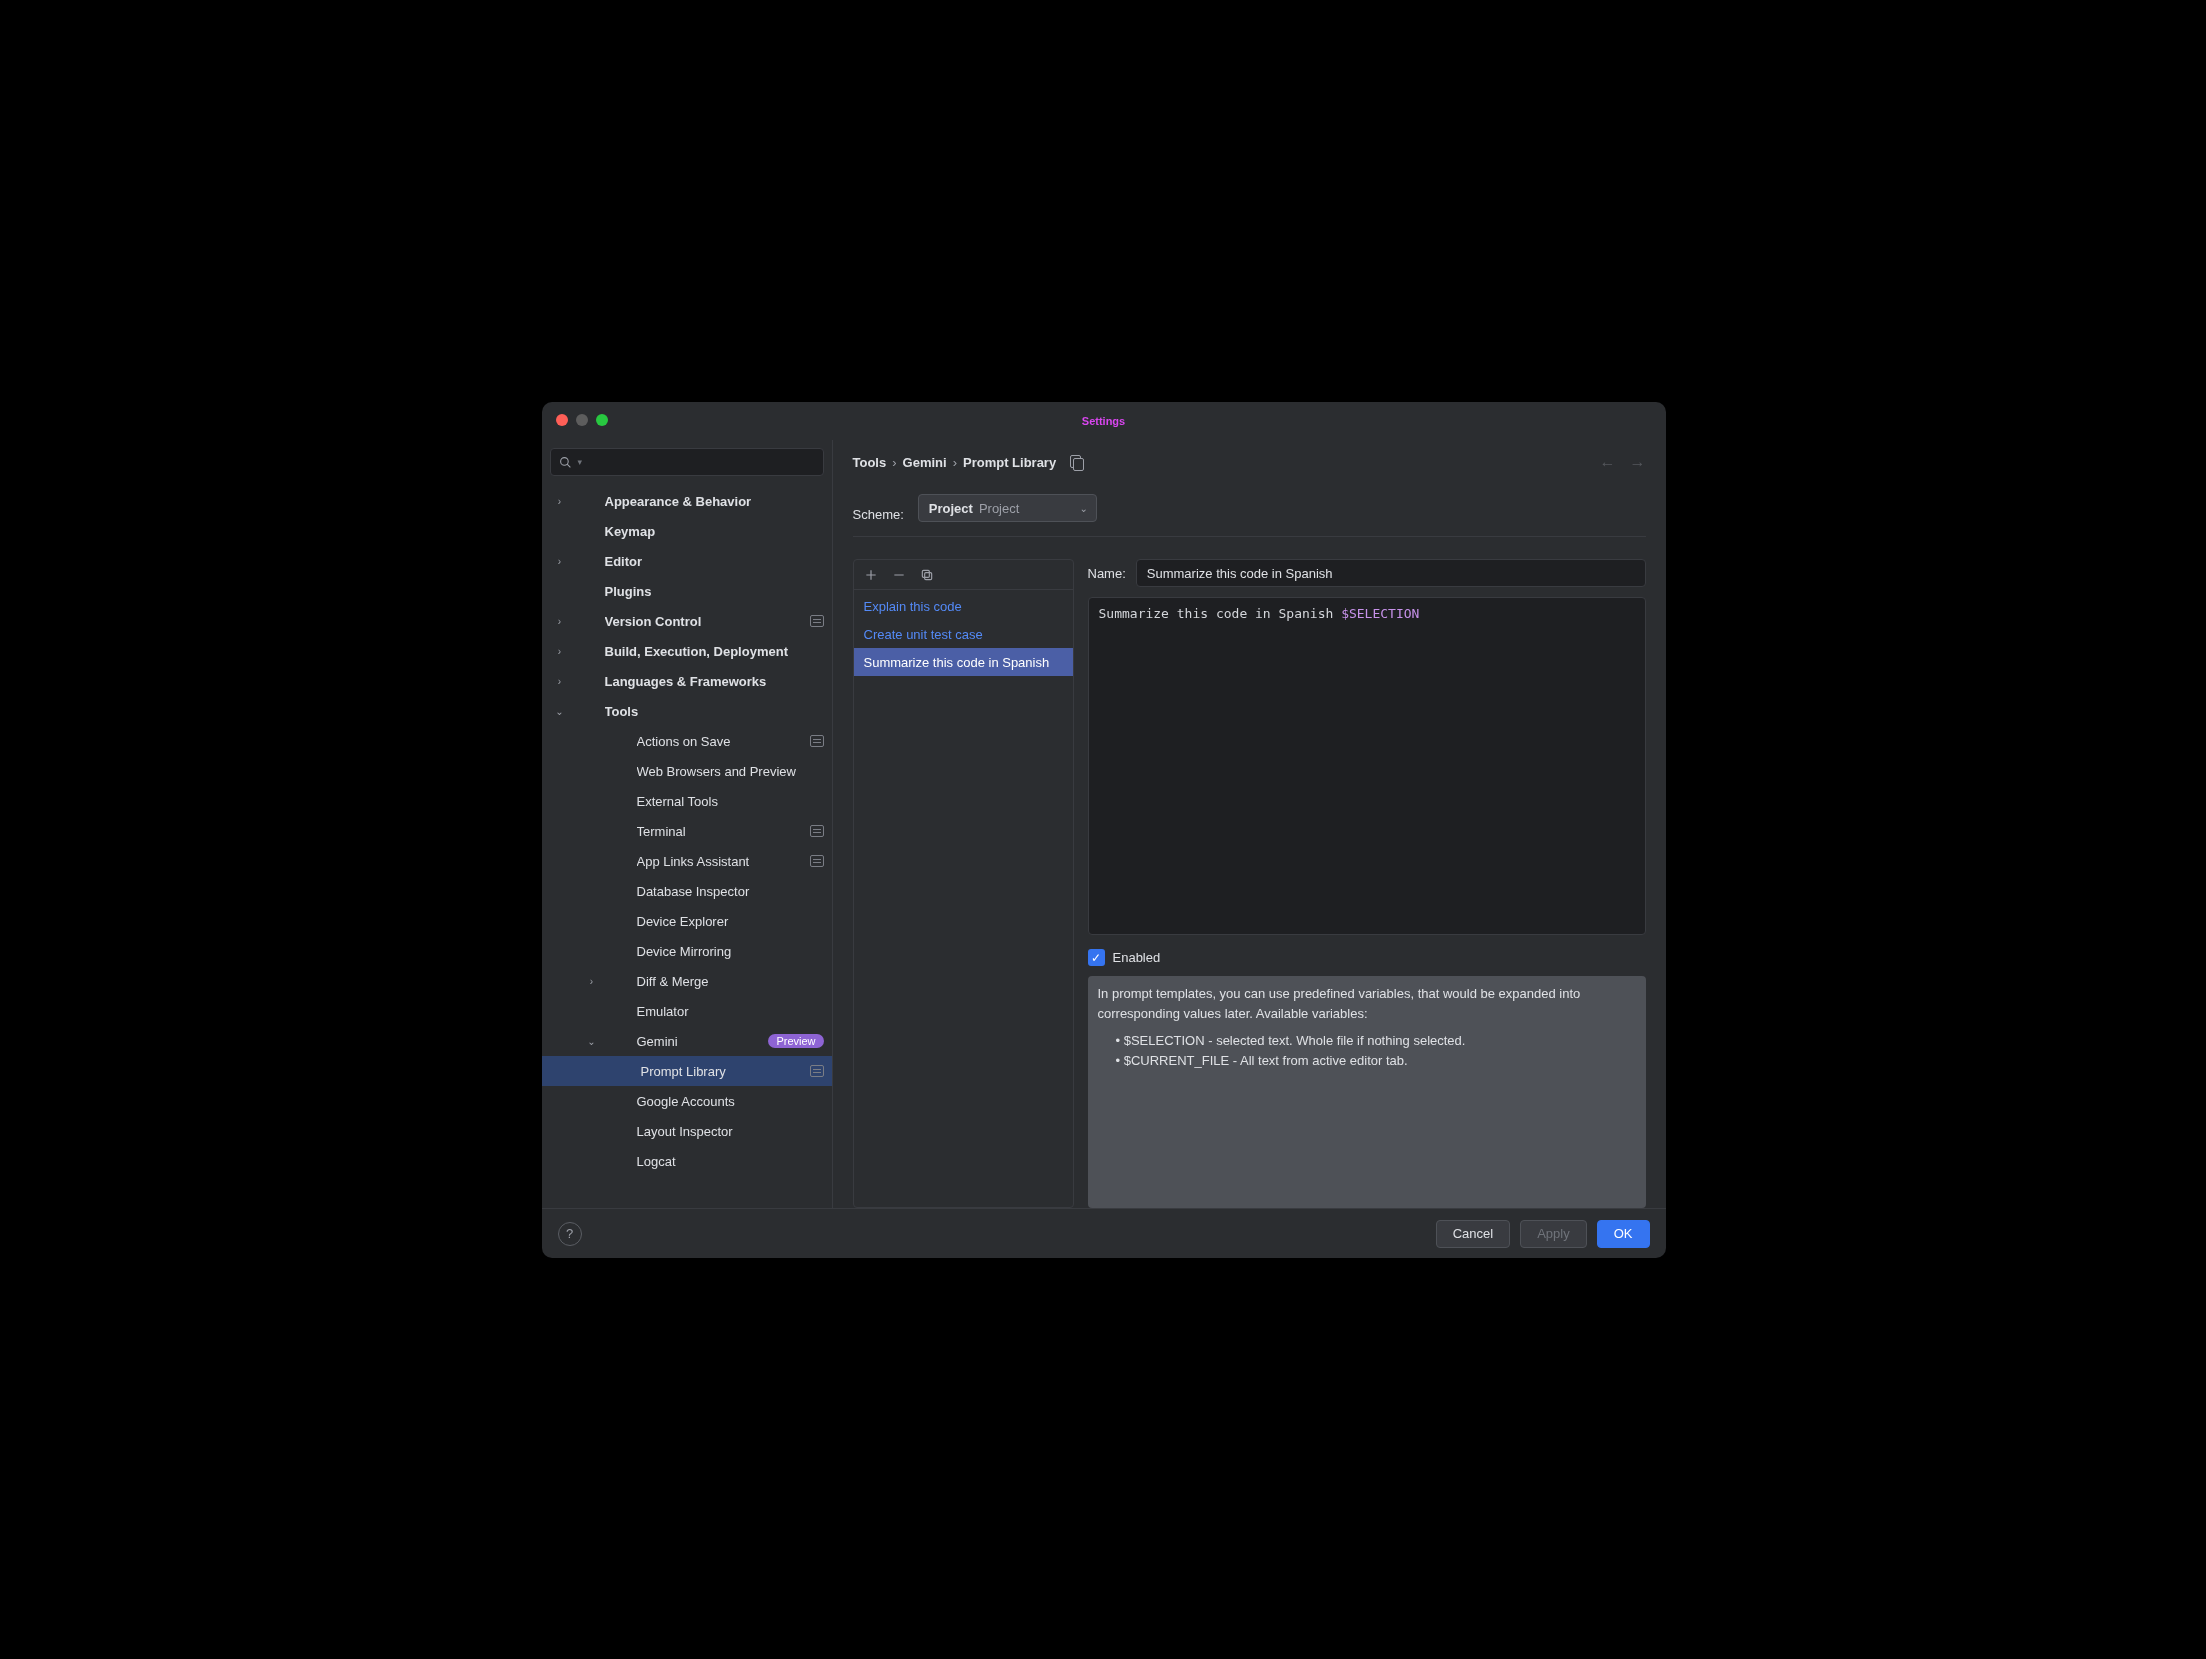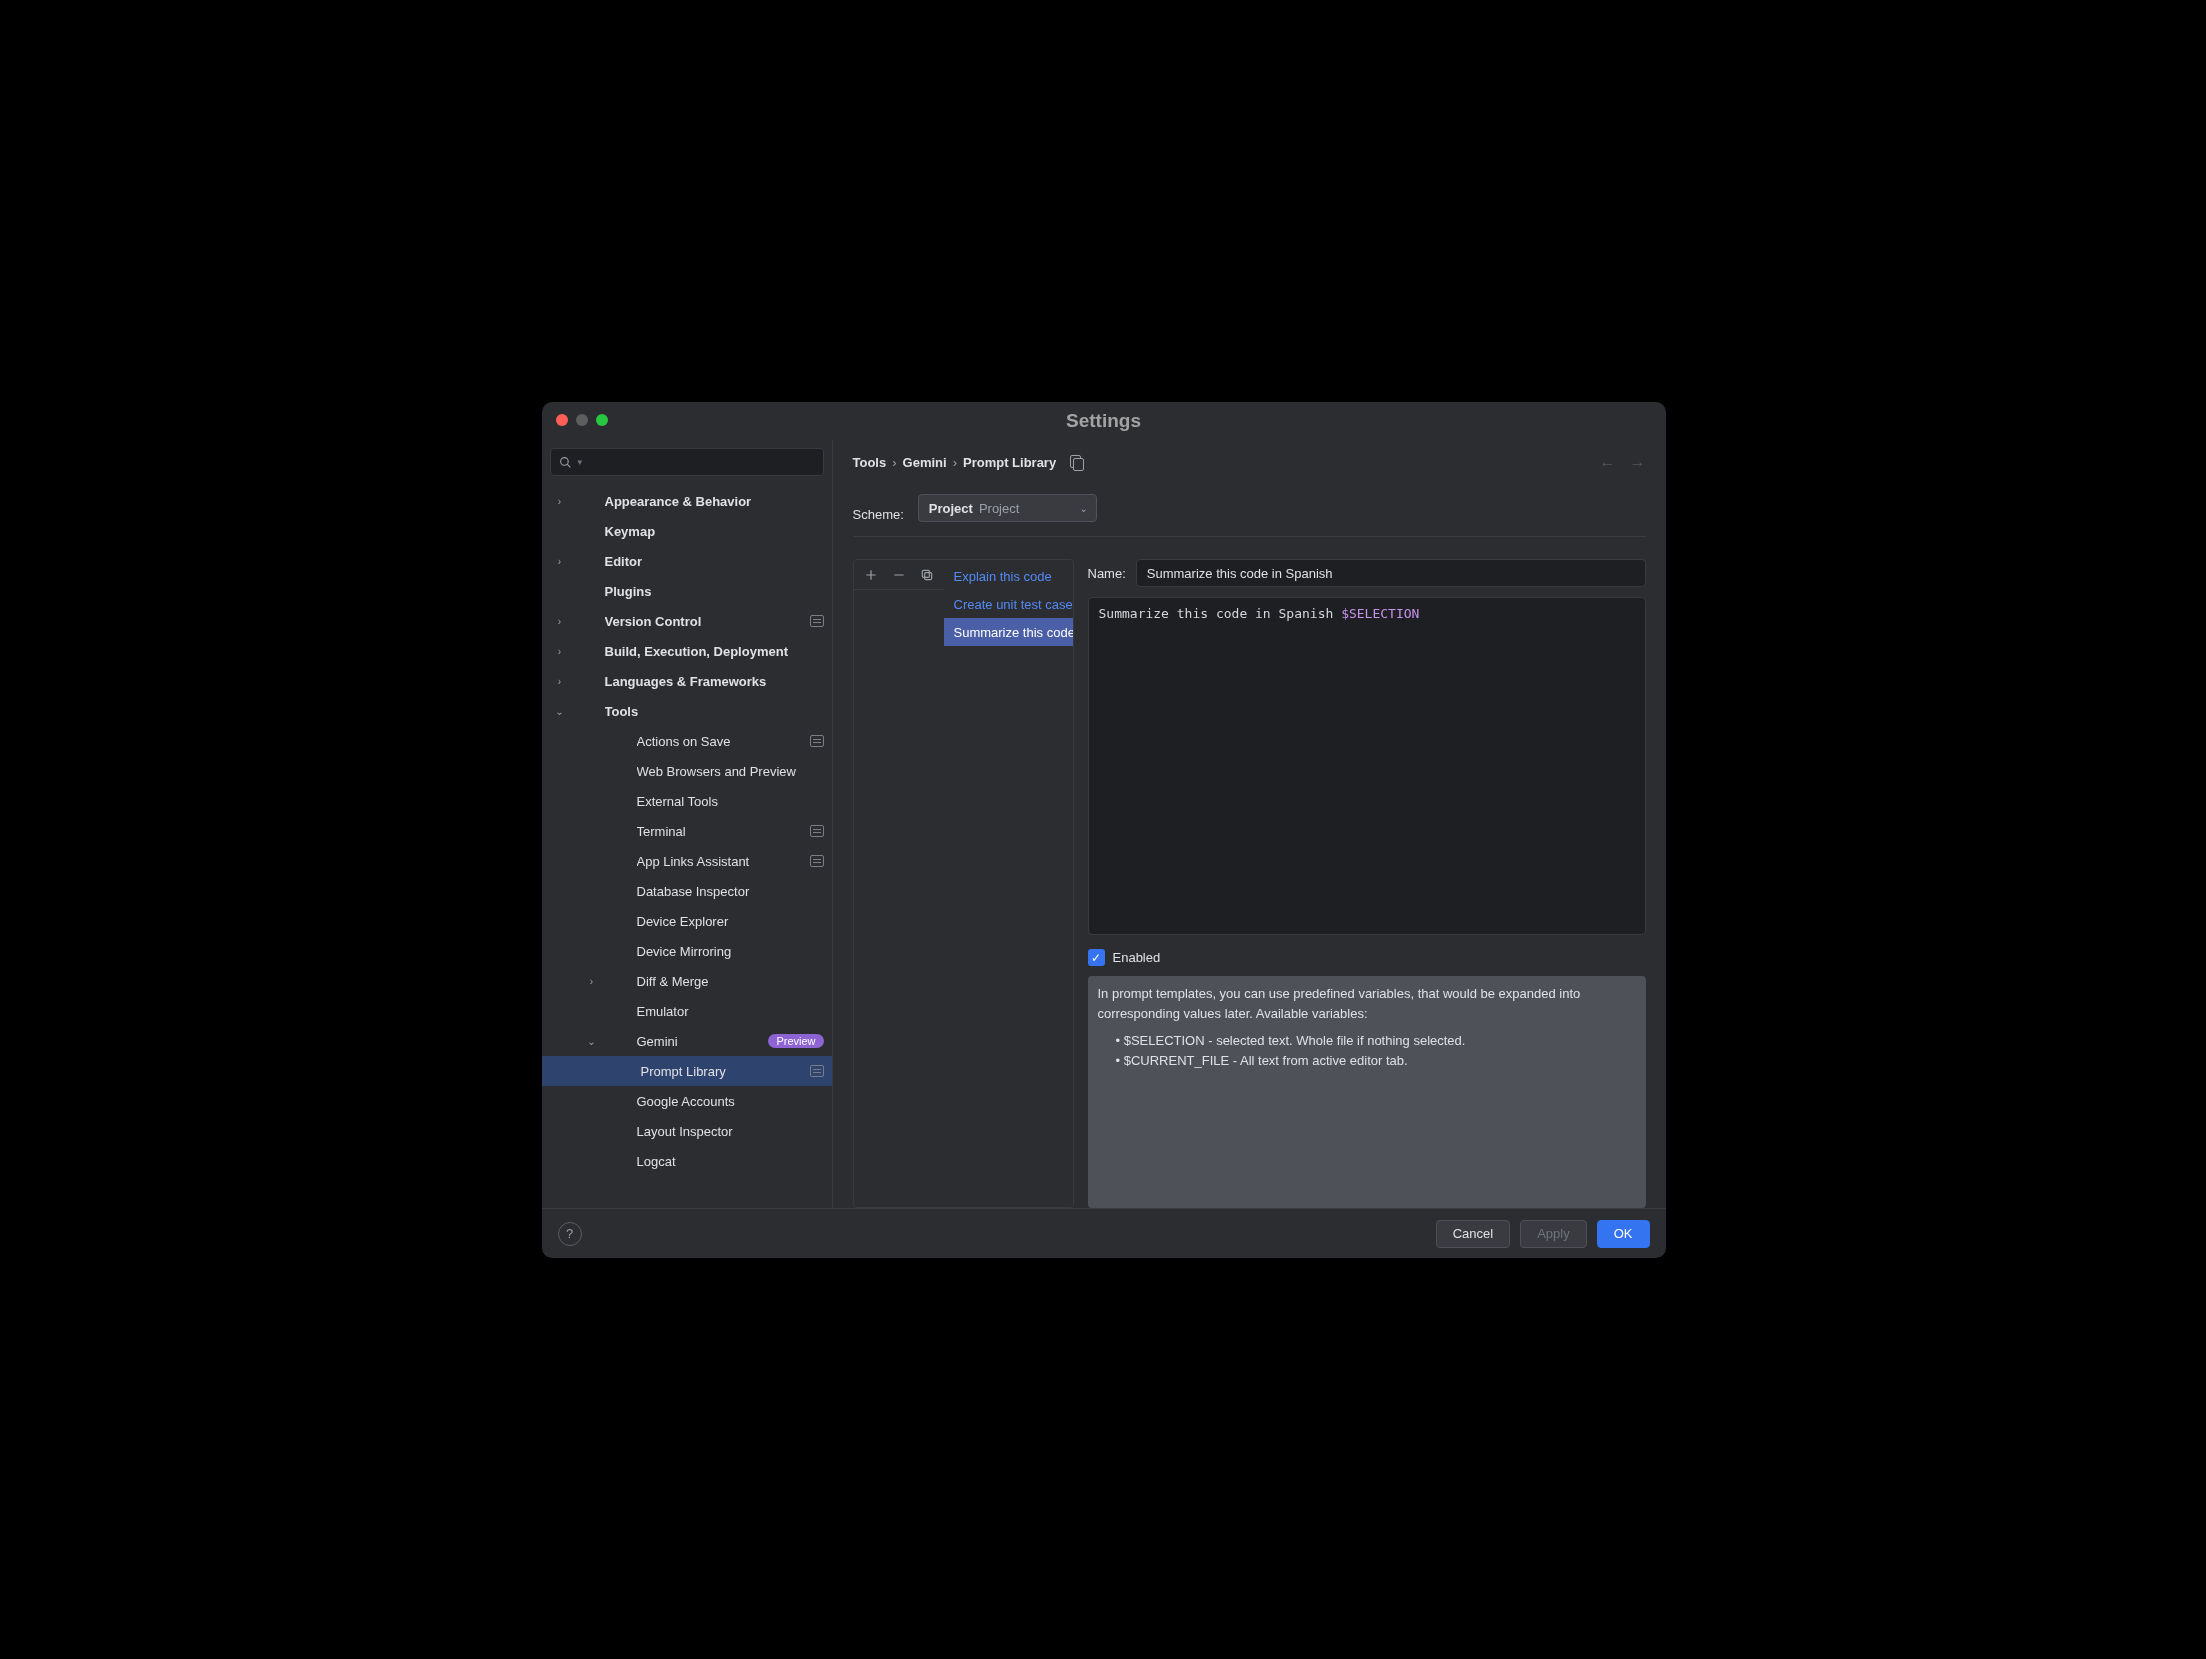--- a/index.html
+++ b/index.html
@@ -63,22 +63,22 @@
   .traffic-lights span {
     width: 12px; height: 12px; border-radius: 50%;
   }
   .tl-red { background: #ff5f57; }
   .tl-yellow { background: #5d5d5d; }
   .tl-green { background: #28c840; }
   .title {
     flex: 1;
     text-align: center;
     font-weight: 600;
-    color: #a3a3a3;
-    font-size: 19px;
+    color: #d946ef;
+    font-size: 11px;
   }
   .content {
     flex: 1;
     display: flex;
     min-height: 0;
   }
   .sidebar {
     width: 291px;
     border-right: 1px solid var(--border);
     display: flex;
@@ -217,20 +217,21 @@
 
   .editor-row {
     flex: 1;
     display: flex;
     gap: 14px;
     min-height: 0;
   }
   .prompt-list-panel {
     width: 221px;
     display: flex;
+    flex-direction: column;
     border: 1px solid var(--border);
     border-radius: 4px;
     overflow: hidden;
   }
   .list-toolbar {
     height: 30px;
     display: flex;
     align-items: center;
     gap: 14px;
     padding: 0 10px;

